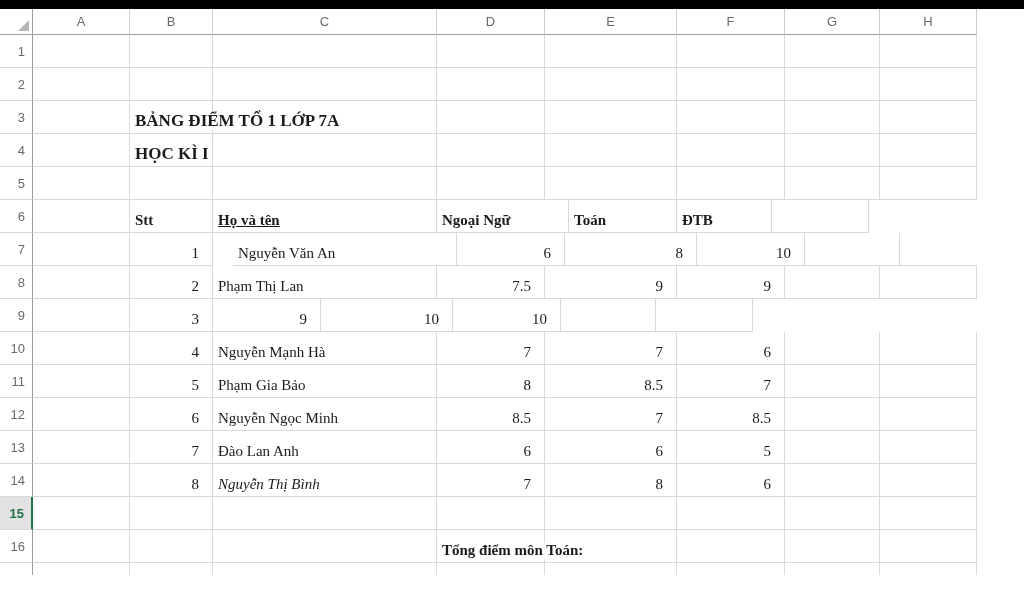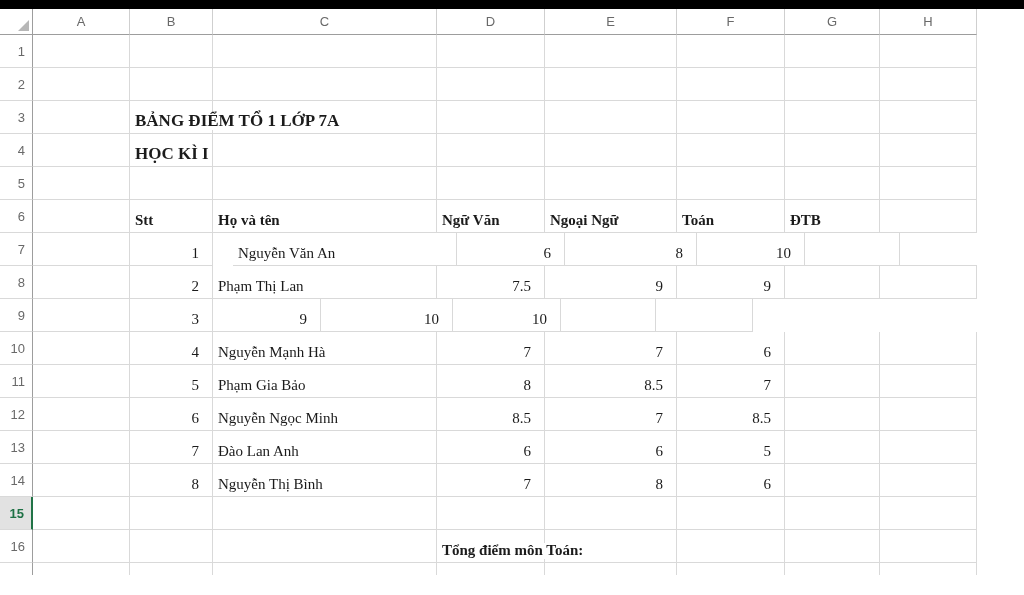--- a/index.html
+++ b/index.html
@@ -110,25 +110,22 @@
         <div class="cell" style="width: 108px;"></div>
         <div class="cell" style="width: 95px;"></div>
         <div class="cell" style="width: 97px;"></div>
       </div>
       <div class="srow brow">
         <div class="rowhdr" style="width: 33px;">6</div>
         <div class="cell" style="width: 97px;"></div>
         <div class="cell left bold" style="width: 83px;">
           <span class="txt">Stt</span>
         </div>
-        <div class="cell left bold" style="width: 224px;">
+        <div class="cell left bold" style="width: 224px; text-decoration: underline;">
           <span class="txt">Họ và tên</span>
-        </div>
-        <div class="cell left bold" style="width: 108px;">
-          <span class="txt">Ngữ Văn</span>
         </div>
         <div class="cell left bold" style="width: 132px; text-align: center;">
           <span class="txt">Ngoại Ngữ</span>
         </div>
         <div class="cell left bold" style="width: 108px;">
           <span class="txt">Toán</span>
         </div>
         <div class="cell left bold" style="width: 95px; align-items: flex-end;">
           <span class="txt">ĐTB</span>
         </div>
@@ -277,21 +274,21 @@
         </div>
         <div class="cell" style="width: 95px;"></div>
         <div class="cell" style="width: 97px;"></div>
       </div>
       <div class="srow brow">
         <div class="rowhdr" style="width: 33px;">14</div>
         <div class="cell" style="width: 97px;"></div>
         <div class="cell right" style="width: 83px;">
           <span class="txt">8</span>
         </div>
-        <div class="cell left" style="width: 224px;">
+        <div class="cell left" style="width: 224px; font-style: italic;">
           <span class="txt">Nguyễn Thị Bình</span>
         </div>
         <div class="cell right" style="width: 108px;">
           <span class="txt">7</span>
         </div>
         <div class="cell right" style="width: 132px;">
           <span class="txt">8</span>
         </div>
         <div class="cell right" style="width: 108px;">
           <span class="txt">6</span>

